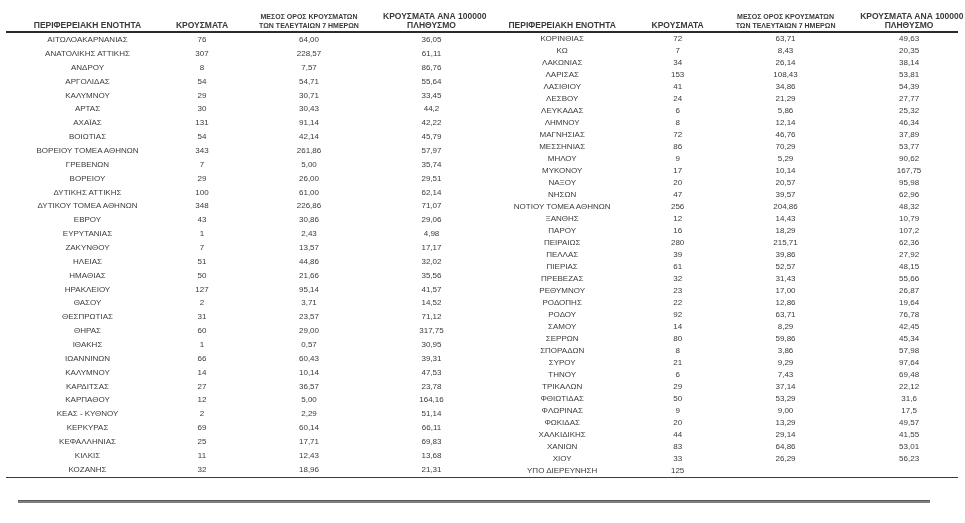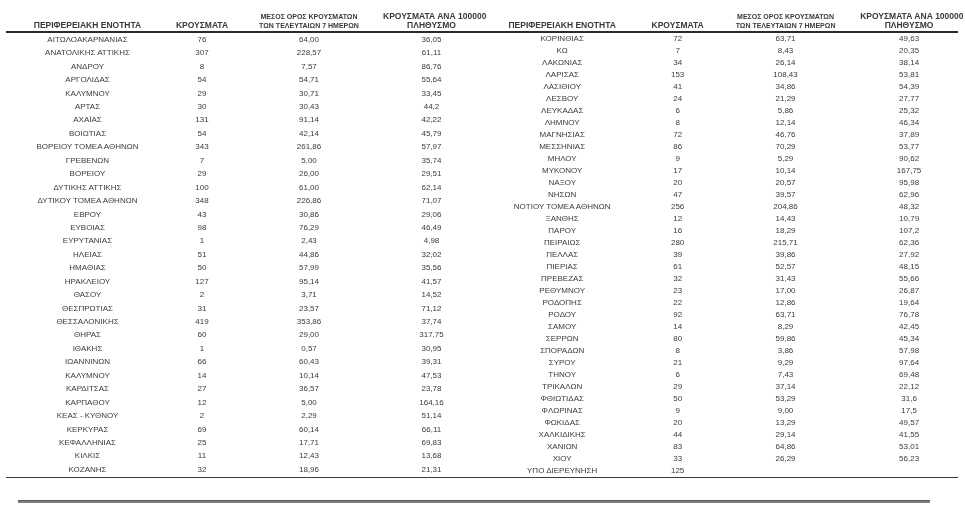--- a/index.html
+++ b/index.html
@@ -161,66 +161,60 @@
             <td class="c2">226,86</td>
             <td class="c3">71,07</td>
           </tr>
           <tr>
             <td class="c0">ΕΒΡΟΥ</td>
             <td class="c1">43</td>
             <td class="c2">30,86</td>
             <td class="c3">29,06</td>
           </tr>
           <tr>
-            <td class="c0">ΕΥΒΟΙΑΣ</td>
-            <td class="c1">98</td>
-            <td class="c2">76,29</td>
-            <td class="c3">46,49</td>
-          </tr>
-          <tr>
             <td class="c0">ΕΥΡΥΤΑΝΙΑΣ</td>
             <td class="c1">1</td>
             <td class="c2">2,43</td>
             <td class="c3">4,98</td>
           </tr>
           <tr>
+            <td class="c0">ΖΑΚΥΝΘΟΥ</td>
+            <td class="c1">7</td>
+            <td class="c2">13,57</td>
+            <td class="c3">17,17</td>
+          </tr>
+          <tr>
             <td class="c0">ΗΛΕΙΑΣ</td>
             <td class="c1">51</td>
             <td class="c2">44,86</td>
             <td class="c3">32,02</td>
           </tr>
           <tr>
             <td class="c0">ΗΜΑΘΙΑΣ</td>
             <td class="c1">50</td>
-            <td class="c2">57,99</td>
+            <td class="c2">21,66</td>
             <td class="c3">35,56</td>
           </tr>
           <tr>
             <td class="c0">ΗΡΑΚΛΕΙΟΥ</td>
             <td class="c1">127</td>
             <td class="c2">95,14</td>
             <td class="c3">41,57</td>
           </tr>
           <tr>
             <td class="c0">ΘΑΣΟΥ</td>
             <td class="c1">2</td>
             <td class="c2">3,71</td>
             <td class="c3">14,52</td>
           </tr>
           <tr>
             <td class="c0">ΘΕΣΠΡΩΤΙΑΣ</td>
             <td class="c1">31</td>
             <td class="c2">23,57</td>
             <td class="c3">71,12</td>
-          </tr>
-          <tr>
-            <td class="c0">ΘΕΣΣΑΛΟΝΙΚΗΣ</td>
-            <td class="c1">419</td>
-            <td class="c2">353,86</td>
-            <td class="c3">37,74</td>
           </tr>
           <tr>
             <td class="c0">ΘΗΡΑΣ</td>
             <td class="c1">60</td>
             <td class="c2">29,00</td>
             <td class="c3">317,75</td>
           </tr>
           <tr>
             <td class="c0">ΙΘΑΚΗΣ</td>
             <td class="c1">1</td>

